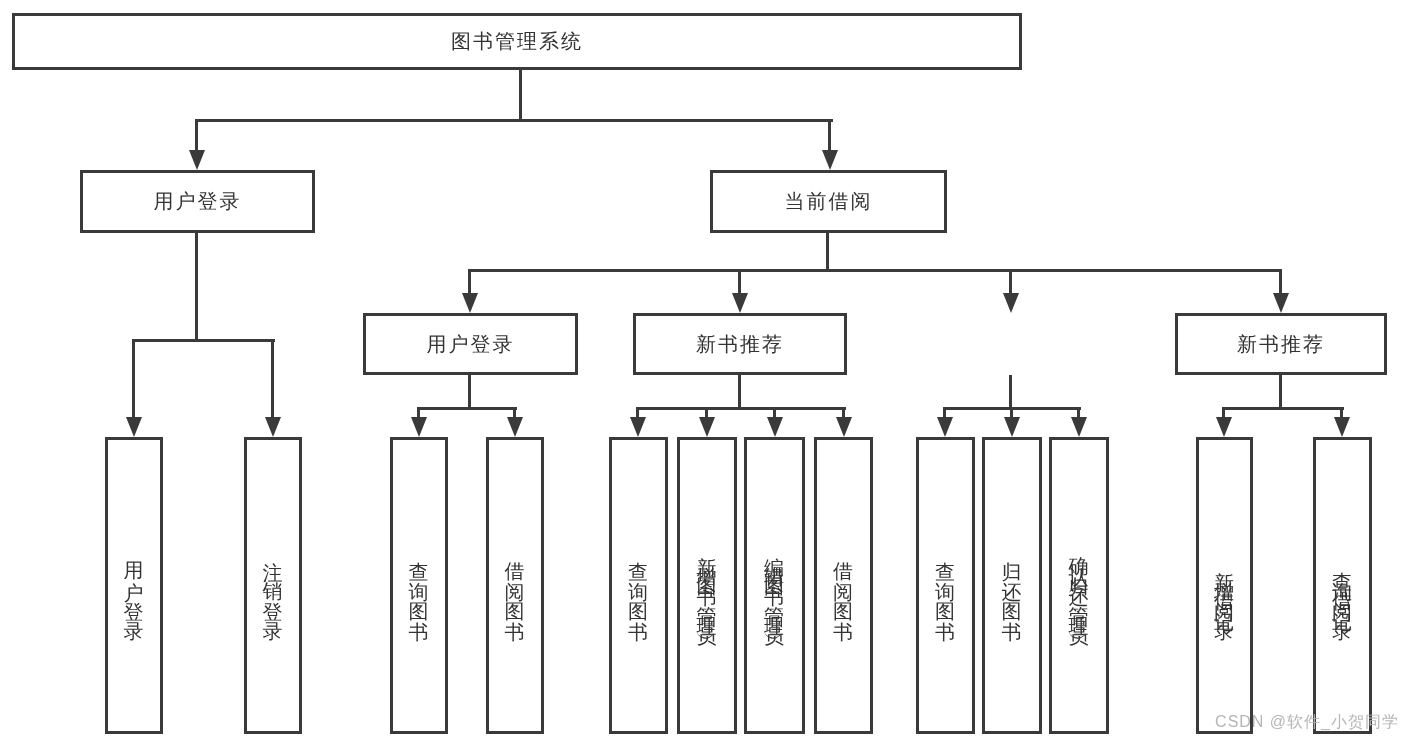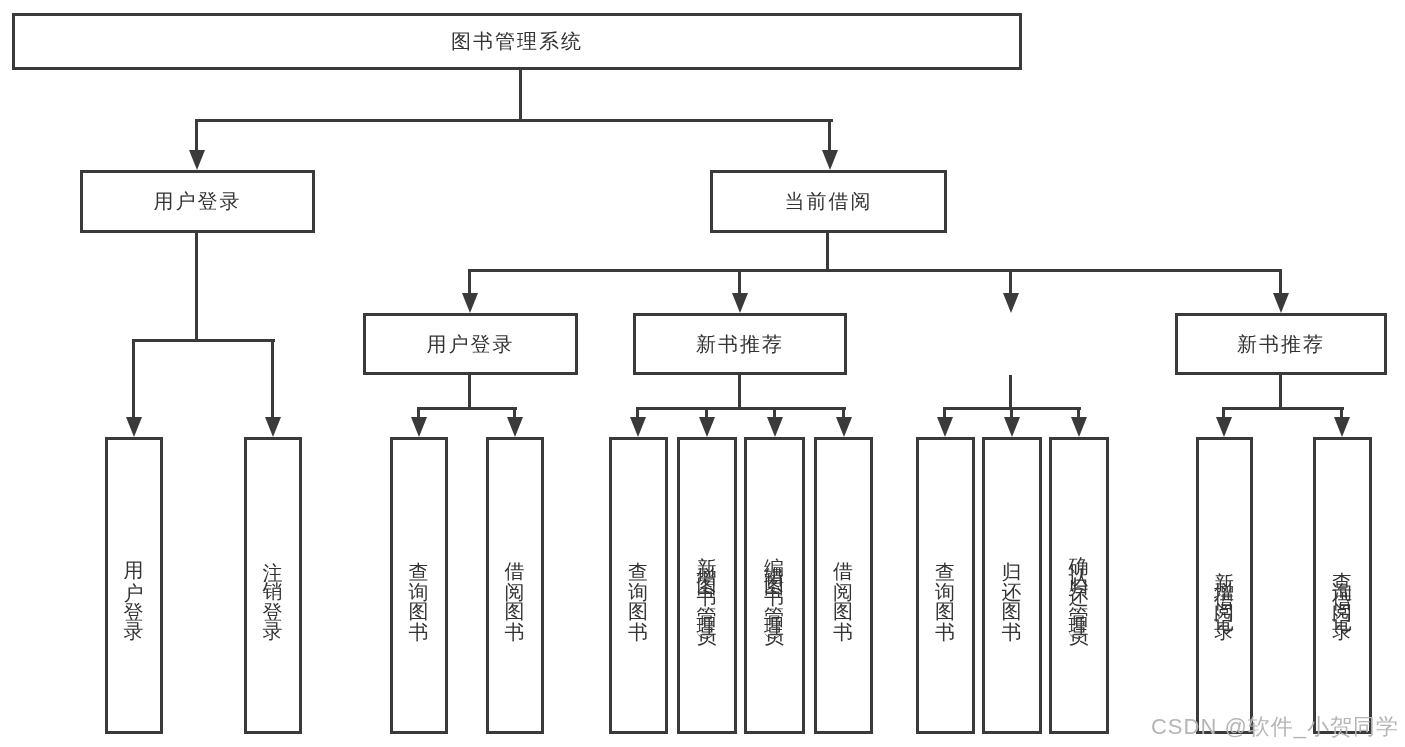--- a/index.html
+++ b/index.html
@@ -28,21 +28,21 @@
   .sp4{letter-spacing:20px;}
   .spn{letter-spacing:10px;}
   .line{position:absolute;background:var(--line);z-index:1;}
   .tri{
     position:absolute;width:0;height:0;z-index:1;
     border-left:8px solid transparent;border-right:8px solid transparent;
     border-top:20px solid var(--line);
   }
   .watermark{
     position:absolute;right:6px;top:712px;z-index:6;
-    font-size:22px;letter-spacing:1px;color:var(--watermark);white-space:nowrap;
+    font-size:16px;letter-spacing:1px;color:var(--watermark);white-space:nowrap;
   }
 </style>
 </head>
 <body>
 
 <div class="canvas">
 
   <div class="box" style="left:12px;top:13px;width:1010px;height:57px;">
     <span class="hlabel">图书管理系统</span>
   </div>

